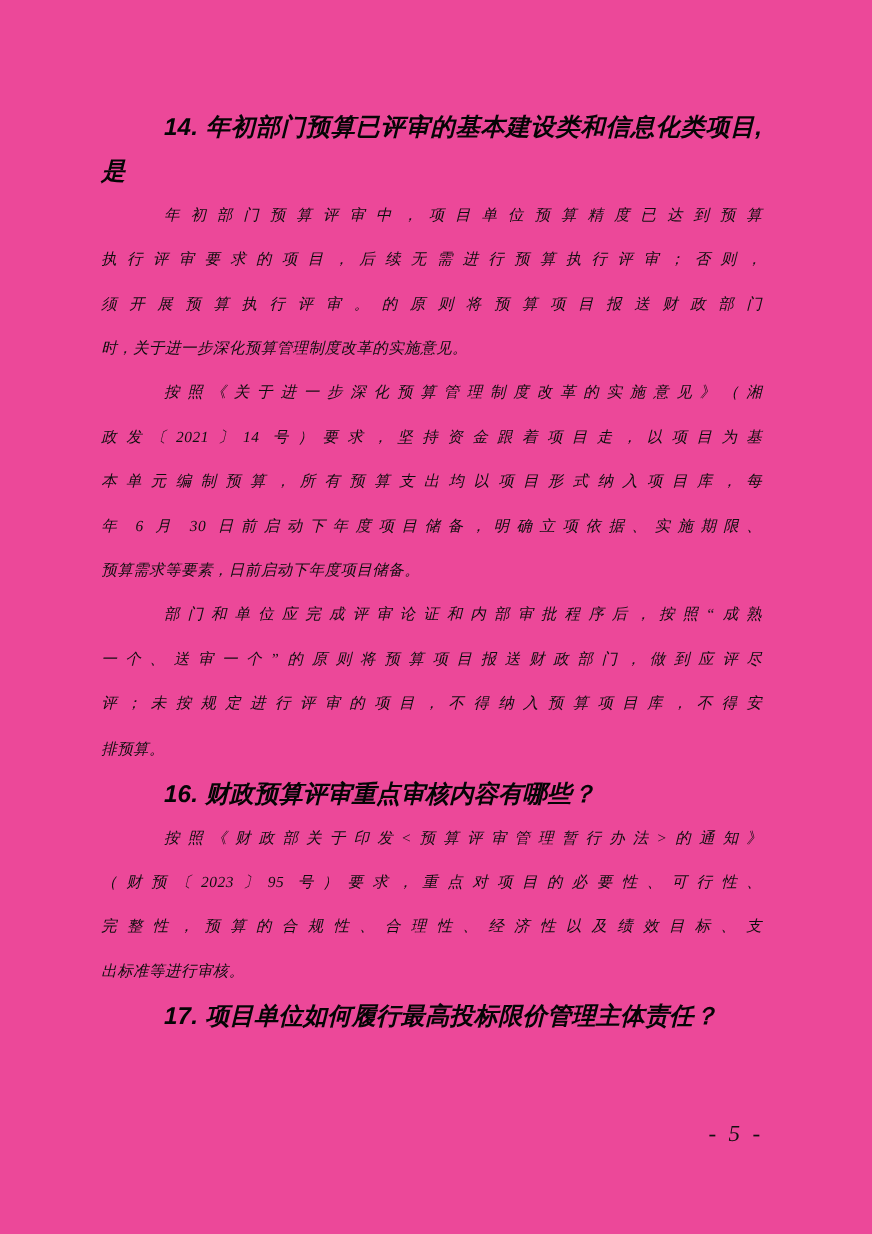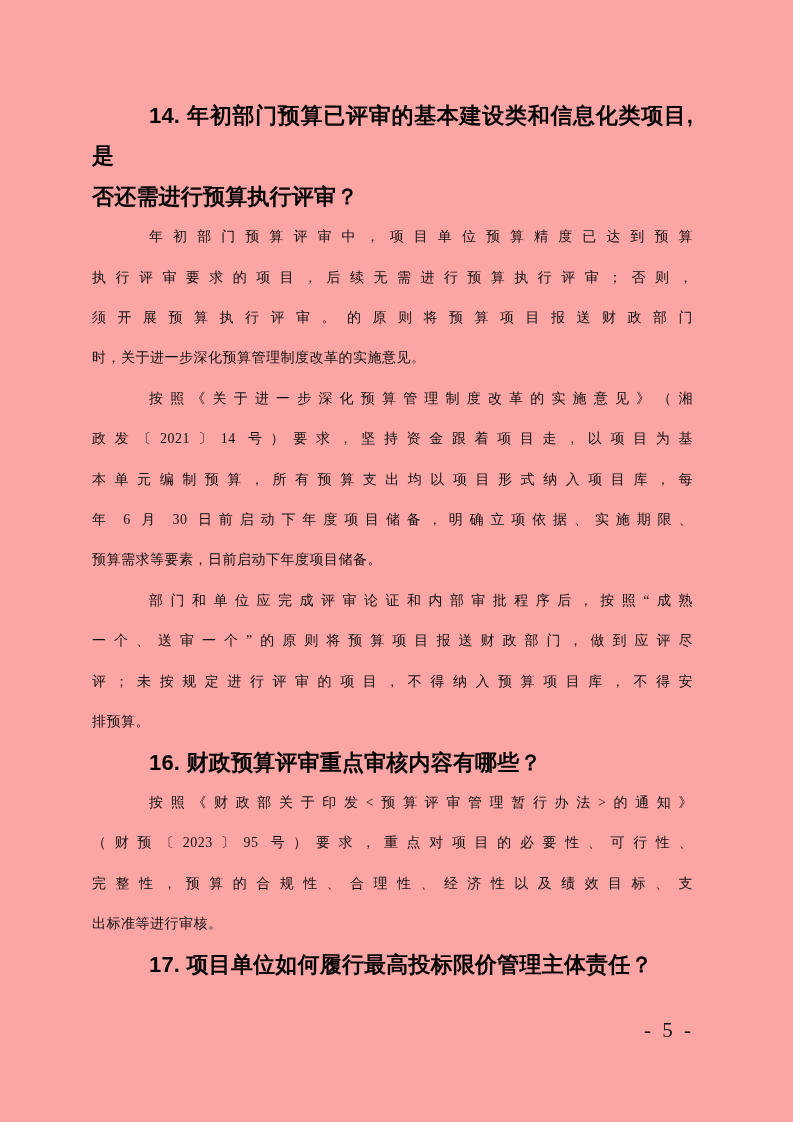--- a/index.html
+++ b/index.html
@@ -2,24 +2,25 @@
 <html><head>
 <meta charset="utf-8">
 <style>
   * { margin: 0; padding: 0; box-sizing: border-box; }
   html, body { background: #e8e8e8; }
   .page {
     position: relative;
     width: 793px;
     height: 1122px;
     margin: 0 auto;
-    background: #fca5a5;
+    background: #ec4899;
     color: #0e0e0e;
     font-family: "Liberation Serif", "DejaVu Serif", serif;
     overflow: hidden;
+    font-style: italic;
   }
   .content {
     position: absolute;
     left: 92px;
     top: 96px;
     width: 601px;
   }
   .line {
     font-size: 14px;
     line-height: 40.4px;
@@ -51,21 +52,20 @@
     font-family: "Liberation Serif", "DejaVu Serif", serif;
   }
 </style>
 </head>
 <body>
 
 <div class="page">
   <div class="content">
       <div class="section">
         <div class="line indent heading">14. 年初部门预算已评审的基本建设类和信息化类项目,是</div>
-        <div class="line last heading">否还需进行预算执行评审？</div>
         <div class="line indent body">年初部门预算评审中，项目单位预算精度已达到预算</div>
         <div class="line body">执行评审要求的项目，后续无需进行预算执行评审；否则，</div>
         <div class="line body">须开展预算执行评审。的原则将预算项目报送财政部门</div>
         <div class="line last body">时，关于进一步深化预算管理制度改革的实施意见。</div>
       </div>
       <div class="section">
         <div class="line indent body">按照《关于进一步深化预算管理制度改革的实施意见》（湘</div>
         <div class="line body">政发〔2021〕14 号）要求，坚持资金跟着项目走，以项目为基</div>
         <div class="line body">本单元编制预算，所有预算支出均以项目形式纳入项目库，每</div>
         <div class="line body">年 6 月 30 日前启动下年度项目储备，明确立项依据、实施期限、</div>

